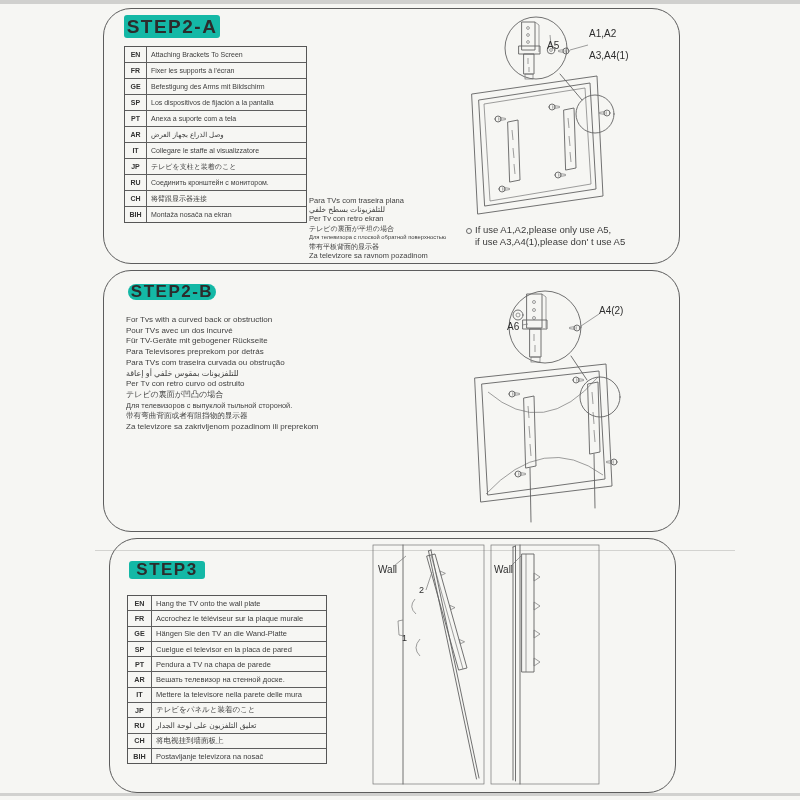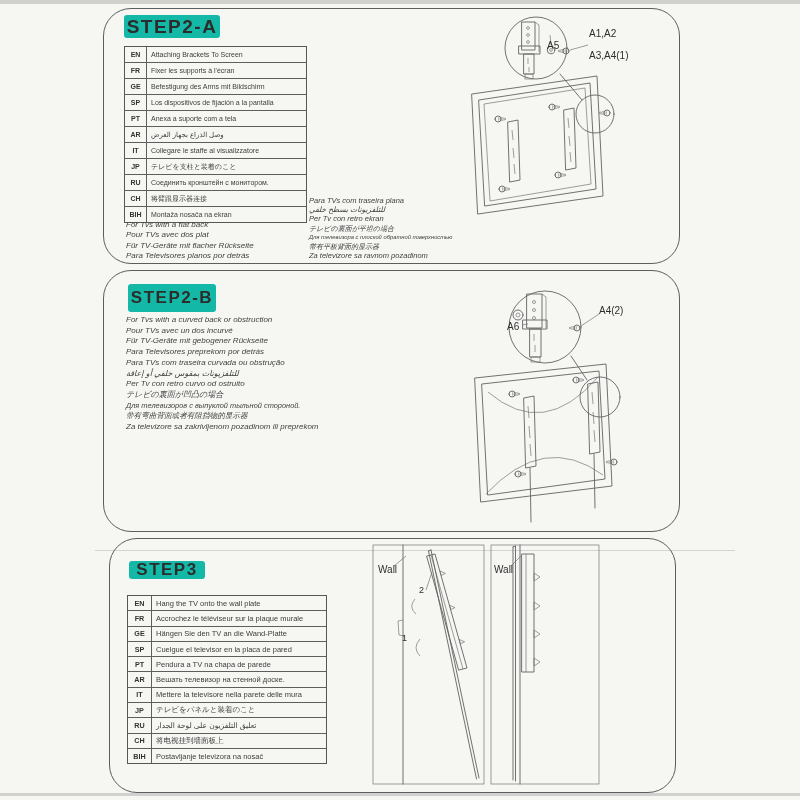--- a/index.html
+++ b/index.html
@@ -21,42 +21,42 @@
   .panel-2a{left:103px;top:8px;width:575px;height:254px;}
   .panel-2b{left:103px;top:270px;width:575px;height:260px;}
   .panel-3{left:109px;top:538px;width:565px;height:253px;}
 
   .badge{
     position:absolute;background:#14b8a6;color:#2c2c2c;font-weight:bold;
     border-radius:3px;text-align:center;letter-spacing:1.5px;
     display:flex;align-items:center;justify-content:center;
   }
   .badge-2a{left:20px;top:6px;width:96px;height:23px;font-size:19px;}
-  .badge-2b{left:24px;top:13px;width:88px;height:28px;font-size:17px;}
+  .badge-2b{left:24px;top:13px;width:88px;height:16px;font-size:17px;border-radius:9px;}
   .badge-3{left:19px;top:22px;width:76px;height:18px;font-size:17px;}
 
   .lang-table{position:absolute;border:1.2px solid #565656;background:transparent;}
   .table-2a{left:20px;top:37px;width:181px;}
   .table-3{left:17px;top:56px;width:198px;}
   .lang-row{display:flex;align-items:stretch;border-bottom:1px solid #5e5e5e;}
   .lang-row:last-child{border-bottom:none;}
   .table-2a .lang-row{height:15px;}
   .table-3 .lang-row{height:14.3px;}
   .code-cell{
     width:21px;border-right:1px solid #5e5e5e;font-weight:bold;font-size:7px;
     display:flex;align-items:center;justify-content:center;flex:none;color:#333;
   }
   .table-3 .code-cell{width:23px;font-size:7.2px;}
   .text-cell{
     flex:1;font-size:7px;display:flex;align-items:center;padding-left:4px;
     white-space:nowrap;overflow:hidden;color:#3d3d3d;
   }
   .table-3 .text-cell{font-size:7.5px;}
 
-  .notes{position:absolute;font-style:italic;}
+  .notes{position:absolute;}
   .notes div{white-space:nowrap;}
   .flat-left{left:22px;top:211px;font-size:8px;line-height:10.3px;color:#424242;}
   .flat-right{left:205px;top:187px;font-size:7.5px;line-height:9.2px;color:#424242;}
   .flat-right div:nth-of-type(4){font-size:7px;}
   .flat-right div:nth-of-type(5){font-size:5.8px;}
   .flat-right div:nth-of-type(6){font-size:7px;}
   .usage-note{left:371px;top:215px;font-size:9.5px;line-height:12px;color:#3a3a3a;}
   .note-bullet{
     position:absolute;left:-9px;top:4px;width:4px;height:4px;border:1px solid #6a6a6a;
     border-radius:50%;
@@ -148,39 +148,38 @@
           <div class="code-cell">CH</div>
           <div class="text-cell">将臂跟显示器连接</div>
         </div>
 
         <div class="lang-row">
           <div class="code-cell">BIH</div>
           <div class="text-cell">Montaža nosača na ekran</div>
         </div>
       </div>
 
-    <div class="notes flat-left">
-
-    <div>For Tvs with a flat back</div>
-        <div>Pour TVs avec dos plat</div>
-        <div>Für TV-Geräte mit flacher Rückseite</div>
-        <div>Para Televisores planos por detrás</div>
-      </div>
 
     <div class="notes flat-right">
 
     <div>Para TVs com traseira plana</div>
         <div>للتلفزيونات بسطح خلفي</div>
         <div>Per Tv con retro ekran</div>
         <div>テレビの裏面が平坦の場合</div>
         <div>Для телевизора с плоской  обратной поверхностью</div>
         <div>带有平板背面的显示器</div>
         <div>Za televizore sa ravnom pozadinom</div>
       </div>
 
+    <div class="notes usage-note">
+      <span class="note-bullet"></span>
+
+    <div>If use A1,A2,please only use A5,</div>
+        <div>if use A3,A4(1),please don' t use A5</div>
+      </div>
   </section>
 
   <svg class="dsvg svg-2a" width="248" height="212" viewBox="0 0 248 212">
     <defs>
       <g id="screwL">
         <circle r="3" class="ln"></circle>
         <line x1="-0.8" y1="-1.7" x2="-0.8" y2="1.7" class="ln-thin"></line>
         <polygon points="-3,-1.3 -7.5,-0.6 -7.5,0.6 -3,1.3" class="ln-thin"></polygon>
       </g>
     </defs>

